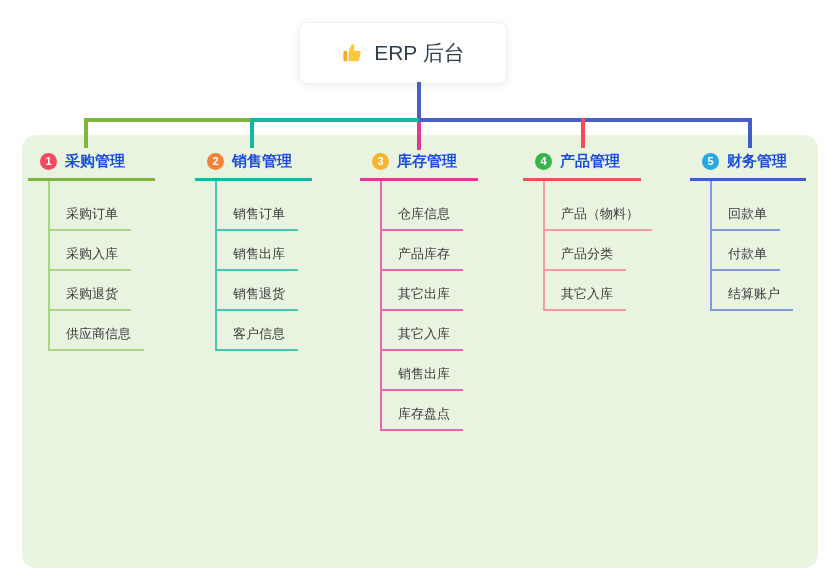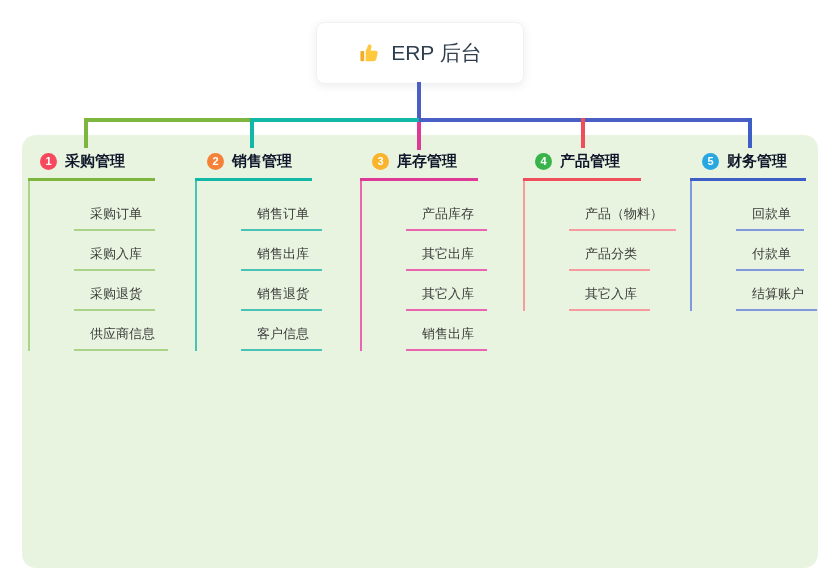--- a/index.html
+++ b/index.html
@@ -2,21 +2,21 @@
 <html><head>
 <meta charset="utf-8">
 <style>
   html,body{margin:0;padding:0;background:#ffffff;}
   .stage{
     position:relative;width:839px;height:588px;background:#ffffff;overflow:hidden;
     font-family:"Liberation Sans","DejaVu Sans",sans-serif;color:#3b3b3b;
   }
   
   .root-card{
-    position:absolute;left:316px;top:22px;width:206px;height:60px;
+    position:absolute;left:299px;top:22px;width:206px;height:60px;
     background:#ffffff;border:1px solid #f1f1f1;border-radius:8px;
     box-shadow:0 2px 10px rgba(0,0,0,.08);
     display:flex;align-items:center;justify-content:center;gap:10px;
     font-size:21px;font-weight:500;color:#2f3e4e;
   }
   .root-card svg{display:block;}
   
   .hseg,.vseg{position:absolute;}
   .hseg{height:4px;top:118px;}
   .vseg{width:4px;}
@@ -25,23 +25,23 @@
     position:absolute;left:22px;top:135px;width:796px;height:433px;
     background:#e8f4e0;border-radius:14px;
   }
   
   .branch{position:absolute;top:148px;}
   .bhead{display:flex;align-items:center;gap:8px;height:26px;padding-left:12px;cursor:default;}
   .badge{
     width:17px;height:17px;border-radius:50%;flex:0 0 17px;
     color:#fff;font-size:11px;font-weight:bold;line-height:17px;text-align:center;
   }
-  .btitle{font-size:15px;font-weight:600;color:#0f172a;white-space:nowrap;}
+  .btitle{font-size:15px;font-weight:600;color:#1d4ed8;white-space:nowrap;}
   .bline{height:3px;margin-top:4px;background:var(--c);}
-  .items{margin-left:0;border-left:2px solid var(--cl);width:max-content;padding-left:44px;}
+  .items{margin-left:20px;border-left:2px solid var(--cl);width:max-content;}
   .item{
     height:40px;display:flex;align-items:flex-end;width:max-content;
     border-bottom:2px solid var(--cl);padding:0 13px 0 16px;box-sizing:border-box;
   }
   .item:first-child{height:50px;}
   .item span{font-size:13px;color:#3b3b3b;margin-bottom:6px;white-space:nowrap;}
 </style>
 </head>
 <body>
 
@@ -112,30 +112,36 @@
   </div>
 
   <div class="branch" style="left: 360px; width: 118px; --c: #dc3a96; --cl: #ea64ae;">
     <div class="bhead">
       <span class="badge" style="background: rgb(249, 180, 44);">3</span>
       <span class="btitle">库存管理</span>
     </div>
     <div class="bline"></div>
     <div class="items">
         <div class="item">
+          <span>仓库信息</span>
+        </div>
+        <div class="item">
           <span>产品库存</span>
         </div>
         <div class="item">
           <span>其它出库</span>
         </div>
         <div class="item">
           <span>其它入库</span>
         </div>
         <div class="item">
           <span>销售出库</span>
+        </div>
+        <div class="item">
+          <span>库存盘点</span>
         </div>
       </div>
   </div>
 
   <div class="branch" style="left: 523px; width: 118px; --c: #f04e5a; --cl: #f79ba1;">
     <div class="bhead">
       <span class="badge" style="background: rgb(56, 180, 74);">4</span>
       <span class="btitle">产品管理</span>
     </div>
     <div class="bline"></div>

